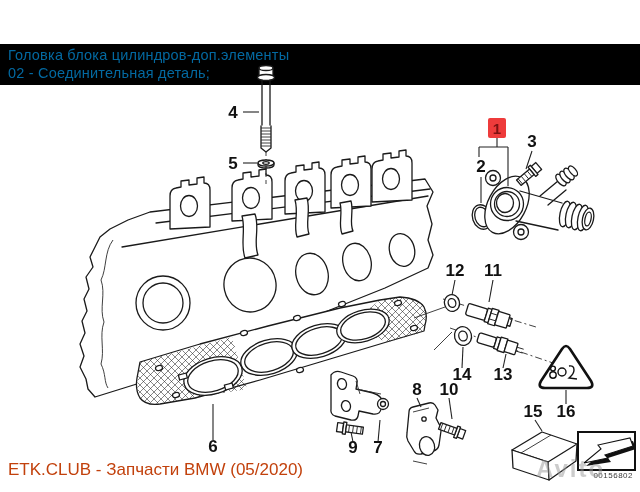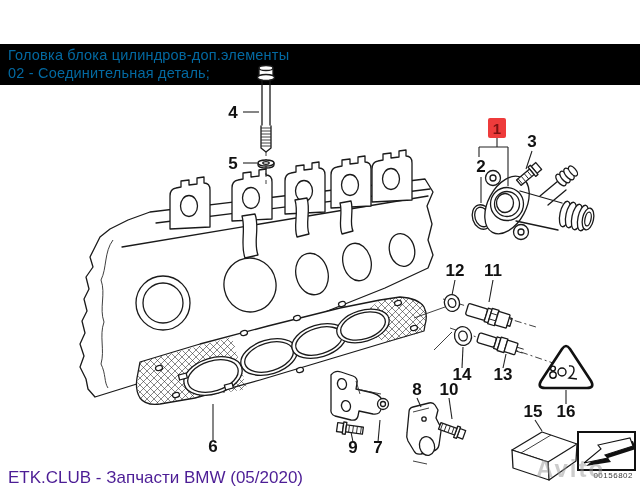--- a/index.html
+++ b/index.html
@@ -1,21 +1,21 @@
 <!DOCTYPE html>
 <html><head>
 <meta charset="utf-8">
 <style>
   html,body{margin:0;padding:0;}
   body{width:640px;height:492px;position:relative;background:#fff;overflow:hidden;
        font-family:"Liberation Sans",sans-serif;}
   .titlebar{position:absolute;left:0;top:0;width:640px;height:41px;background:#000;color:#0369a1;margin-top:44px;}
   .titlebar .l1{position:absolute;left:8px;top:3px;font-size:14.5px;letter-spacing:.2px;}
   .titlebar .l2{position:absolute;left:8px;top:21px;font-size:14.5px;letter-spacing:.2px;}
-  .footerbar{position:absolute;left:8px;bottom:4px;font-size:17px;color:#4c1d95;}
+  .footerbar{position:absolute;left:8px;bottom:12px;font-size:17px;color:#c2410c;}
   svg{position:absolute;left:0;top:41px;}
   .ln{fill:none;stroke:#1a1a1a;stroke-width:1.3;stroke-linejoin:round;stroke-linecap:round;}
   .wh{fill:#fff;stroke:#1a1a1a;stroke-width:1.3;stroke-linejoin:round;stroke-linecap:round;}
   .thin{fill:none;stroke:#2a2a2a;stroke-width:0.9;}
   .lead{fill:none;stroke:#222;stroke-width:1.1;}
   .lbl{font:bold 17px "Liberation Sans",sans-serif;fill:#111;}
   .code{font:8px "Liberation Sans",sans-serif;fill:#3a3a3a;letter-spacing:.5px;}
   .wm{font:bold 24px "Liberation Sans",sans-serif;fill:#9a9a9a;opacity:.5;letter-spacing:2px;}
   .hl1{font:bold 15px "Liberation Sans",sans-serif;fill:#7d1111;}
 </style>

